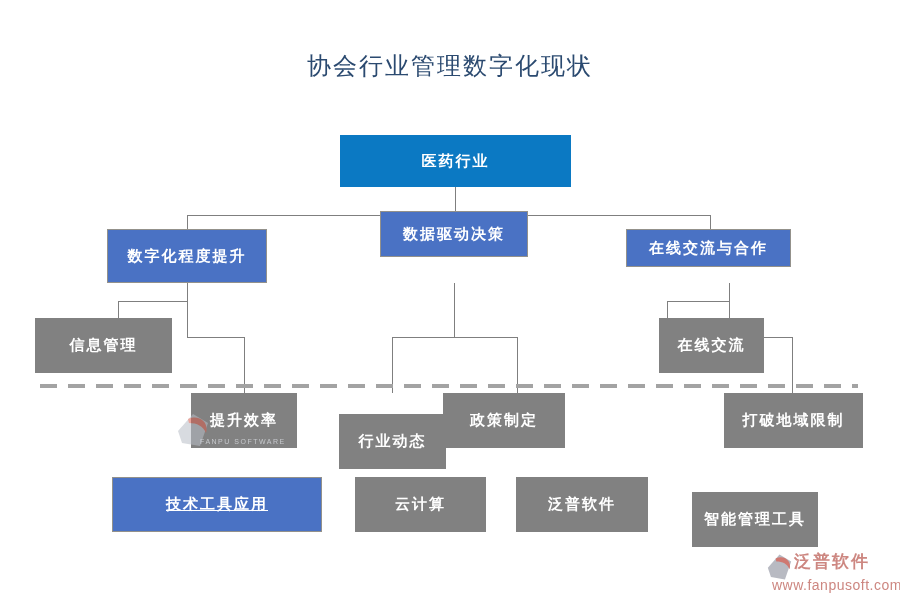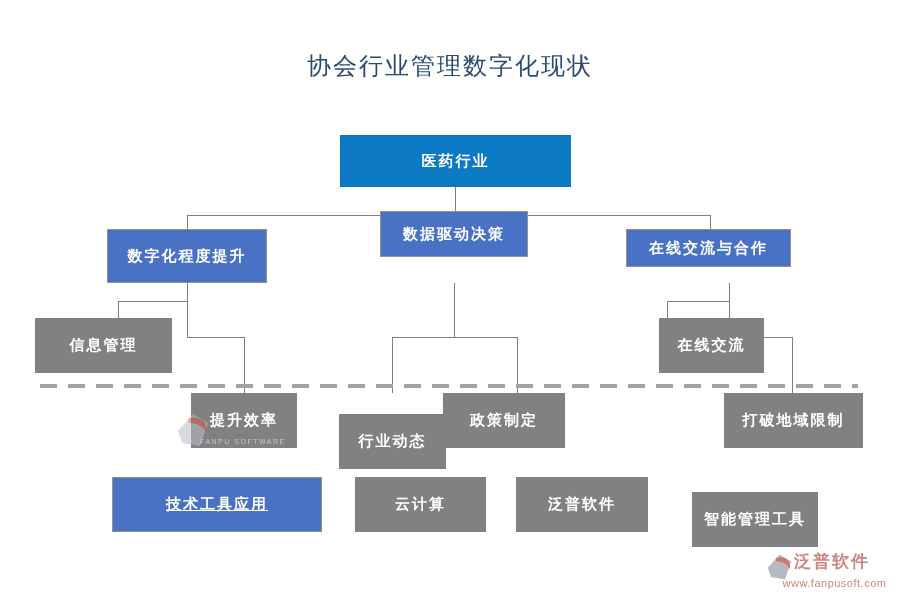--- a/index.html
+++ b/index.html
@@ -33,21 +33,21 @@
     letter-spacing:1.5px;opacity:.8;pointer-events:none;white-space:nowrap;
   }
   .footer-logo{position:absolute;left:752px;top:550px;width:145px;height:42px;}
   .footer-icon{position:absolute;left:14px;top:3px;opacity:.8;}
   .footer-brand{
     position:absolute;left:42px;top:0px;width:100px;
     font-size:17px;font-weight:bold;color:#cd8781;letter-spacing:2px;white-space:nowrap;
   }
   .footer-url{
     position:absolute;left:20px;top:27px;width:125px;text-align:center;
-    font-size:11px;color:#cd8781;letter-spacing:.5px;white-space:nowrap;
+    font-size:14px;color:#cd8781;letter-spacing:.5px;white-space:nowrap;
   }
 </style>
 </head>
 <body>
 
 <div id="canvas">
 
   <div class="page-title">协会行业管理数字化现状</div>
 
   <div class="node root-blue" style="left:340px;top:135px;width:231px;height:52px;">医药行业</div>

